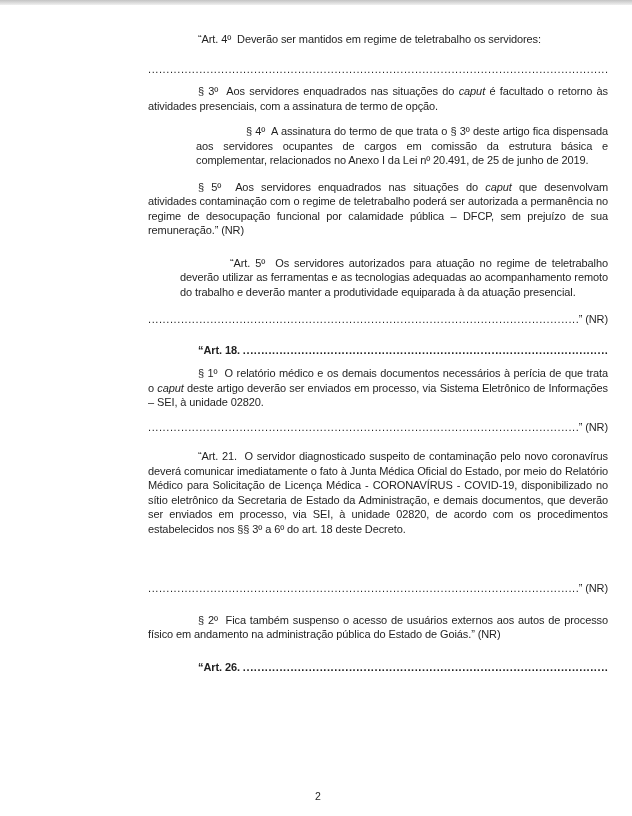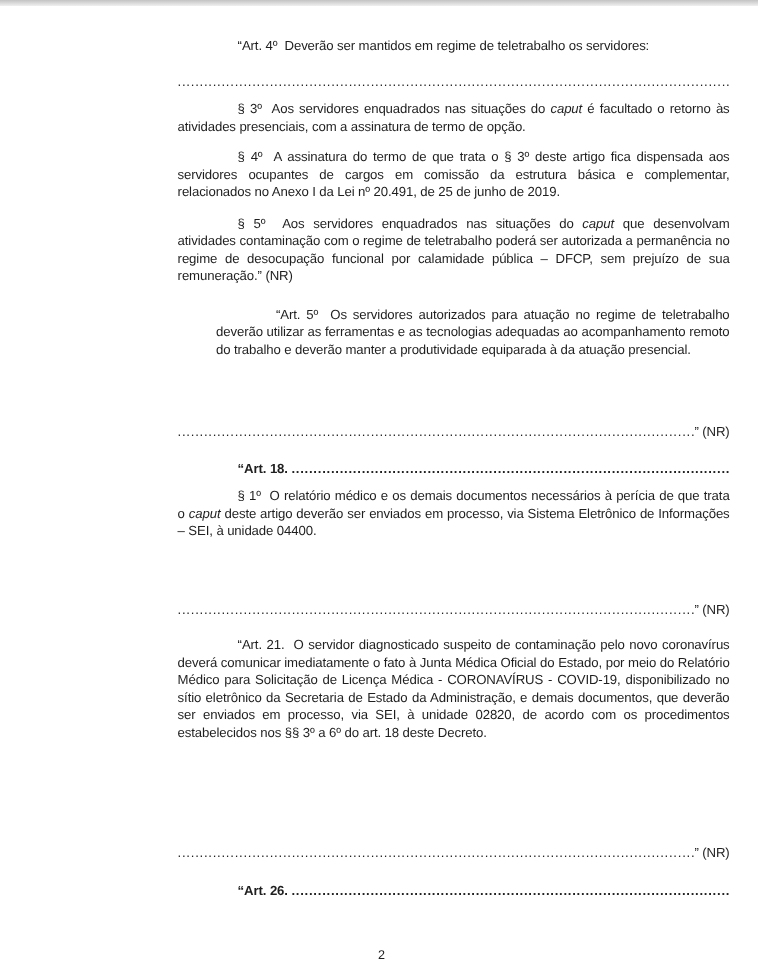--- a/index.html
+++ b/index.html
@@ -48,29 +48,28 @@
   }
   .dotsrow .dots {
     flex: 1 1 auto;
     overflow: hidden;
     white-space: nowrap;
     letter-spacing: 0.6px;
   }
   .dotsrow .tail {
     flex: 0 0 auto;
     white-space: nowrap;
-    margin-top: 41px;
   }
   .dotsrow.lead { padding-left: 50px; font-weight: bold; }
   
   .g8  { margin-bottom: 8px; }
   .g9  { margin-bottom: 9px; }
   .g10 { margin-bottom: 10px; }
   .g11 { margin-bottom: 11px; }
-  .g12 { margin-bottom: 12px; }
+  .g12 { margin-bottom: 12px; margin-left: 48px; }
   .g13 { margin-bottom: 13px; margin-left: 32px; }
   .g15 { margin-bottom: 15px; }
   .g16 { margin-bottom: 16px; }
   .g17 { margin-bottom: 17px; }
   .g18 { margin-bottom: 18px; }
   .g29 { margin-bottom: 45px; }
   .pageno {
     position: absolute;
     left: 0;
     top: 790px;
@@ -104,36 +103,37 @@
   <div class="dotsrow g16">
     <span class="dots">..........................................................................................................................................................................</span>
     <span class="tail">” (NR)</span>
   </div>
 
   <div class="dotsrow lead g9">
     <span class="lead-text"><span>“Art. 18.&nbsp; </span></span>
     <span class="dots">..........................................................................................................................................................................</span>
   </div>
 
-  <p class="para g10"><span>§ 1º&nbsp; O relatório médico e os demais documentos necessários à perícia de que trata o </span><em>caput</em><span> deste artigo deverão ser enviados em processo, via Sistema Eletrônico de Informações – SEI, à unidade 04400.</span></p>
+  <p class="para g10"><span>§ 1º&nbsp; O relatório médico e os demais documentos necessários à perícia de que trata o </span><em>caput</em><span> deste artigo deverão ser enviados em processo, via Sistema Eletrônico de Informações – SEI, à unidade 02820.</span></p>
 
   <div class="dotsrow g15">
     <span class="dots">..........................................................................................................................................................................</span>
     <span class="tail">” (NR)</span>
   </div>
 
   <p class="para g29"><span>“Art. 21.&nbsp; O servidor diagnosticado suspeito de contaminação pelo novo coronavírus deverá comunicar imediatamente o fato à Junta Médica Oficial do Estado, por meio do Relatório Médico para Solicitação de Licença Médica - CORONAVÍRUS - COVID-19, disponibilizado no sítio eletrônico da Secretaria de Estado da Administração, e demais documentos, que deverão ser enviados em processo, via SEI, à unidade 02820, de acordo com os procedimentos estabelecidos nos §§ 3º a 6º do art. 18 deste Decreto.</span></p>
 
   <div class="dotsrow g17">
     <span class="dots">..........................................................................................................................................................................</span>
     <span class="tail">” (NR)</span>
   </div>
 
 
 
+  <p class="para g18"><span>§ 2º&nbsp; Fica também suspenso o acesso de usuários externos aos autos de processo físico em andamento na administração pública do Estado de Goiás.” (NR)</span></p>
 
   <div class="dotsrow lead">
     <span class="lead-text"><span>“Art. 26.&nbsp; </span></span>
     <span class="dots">..........................................................................................................................................................................</span>
   </div>
 
 </div>
 
 <div class="pageno">2</div>
 

